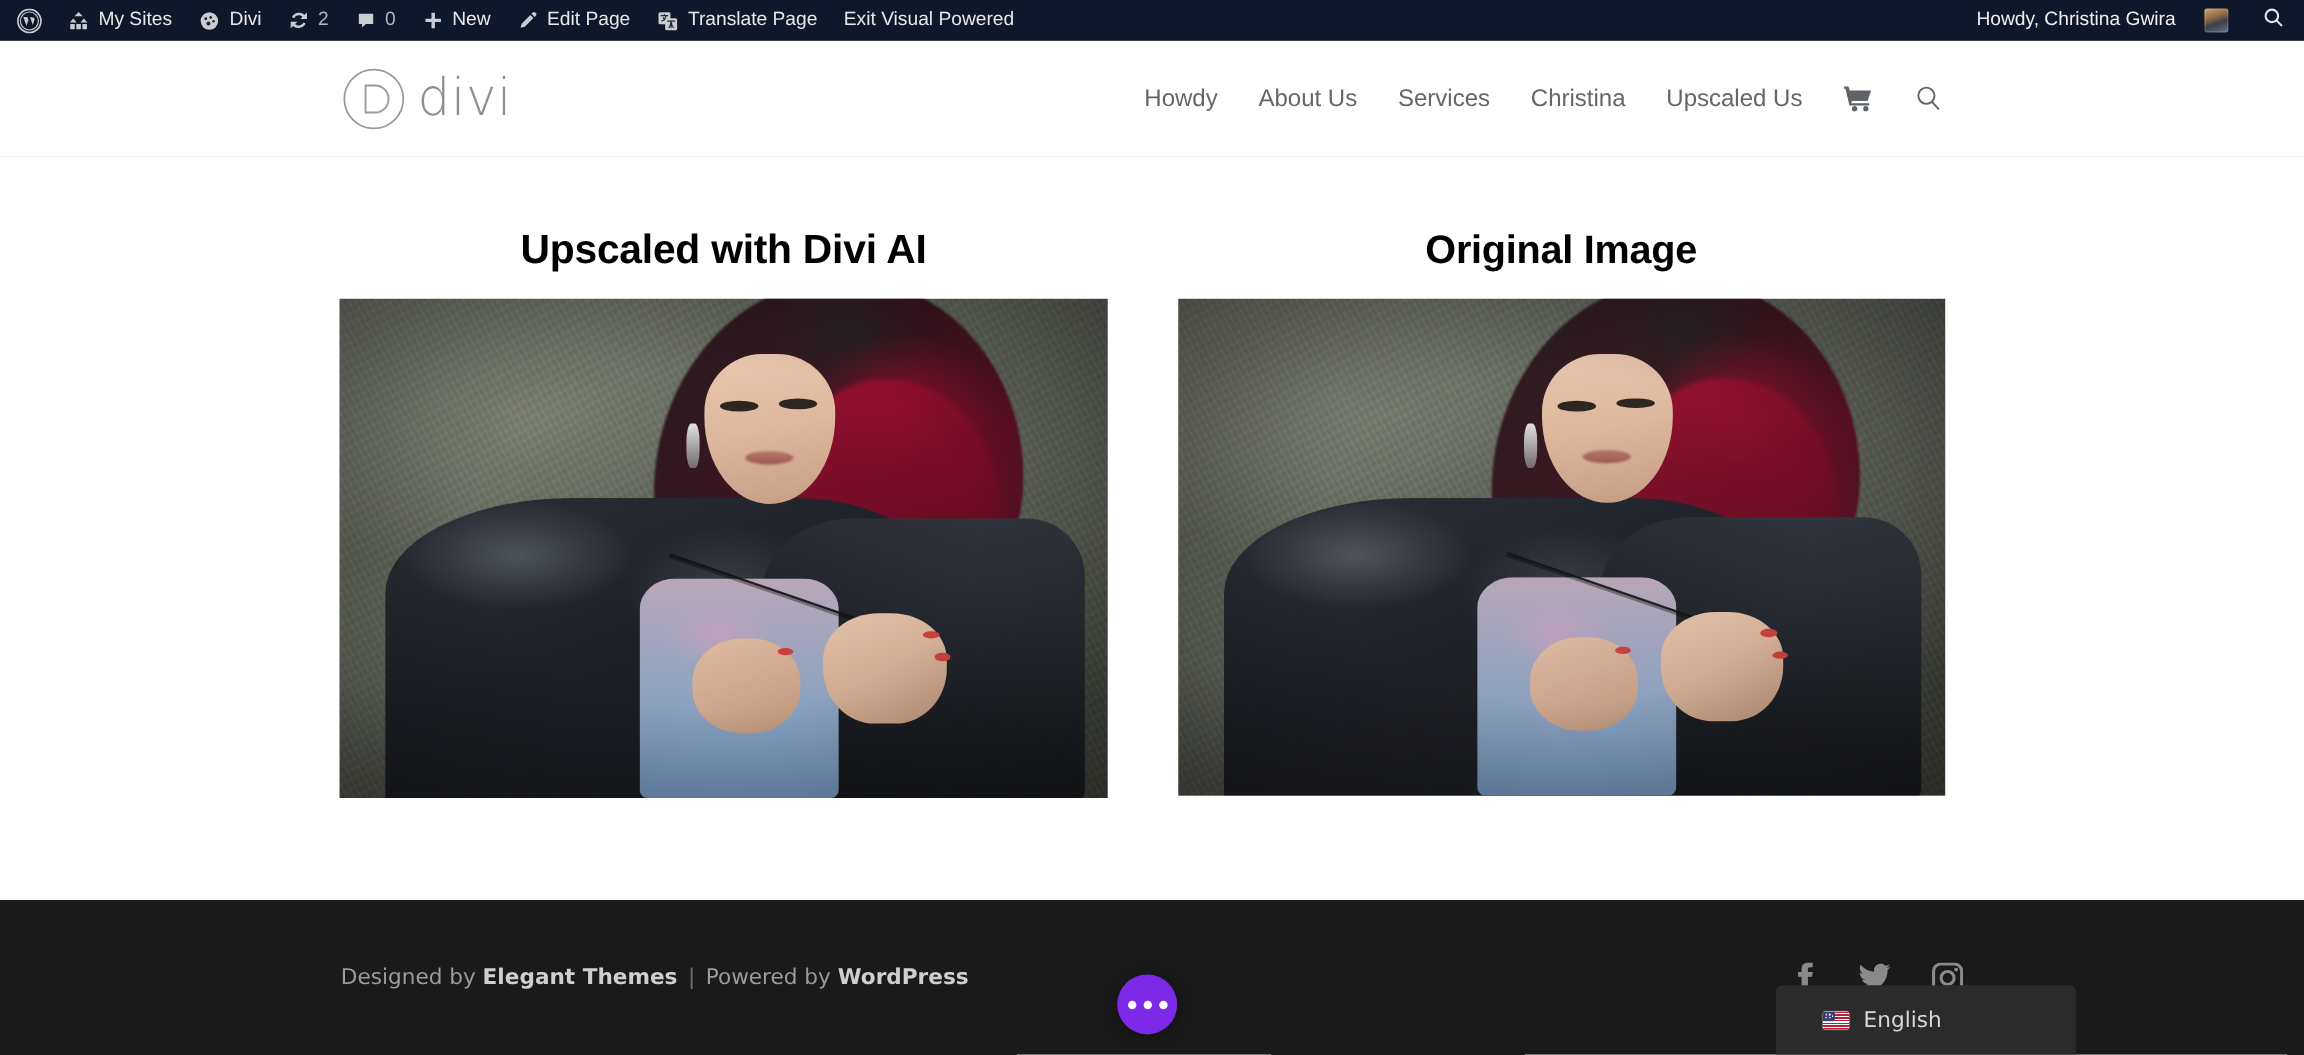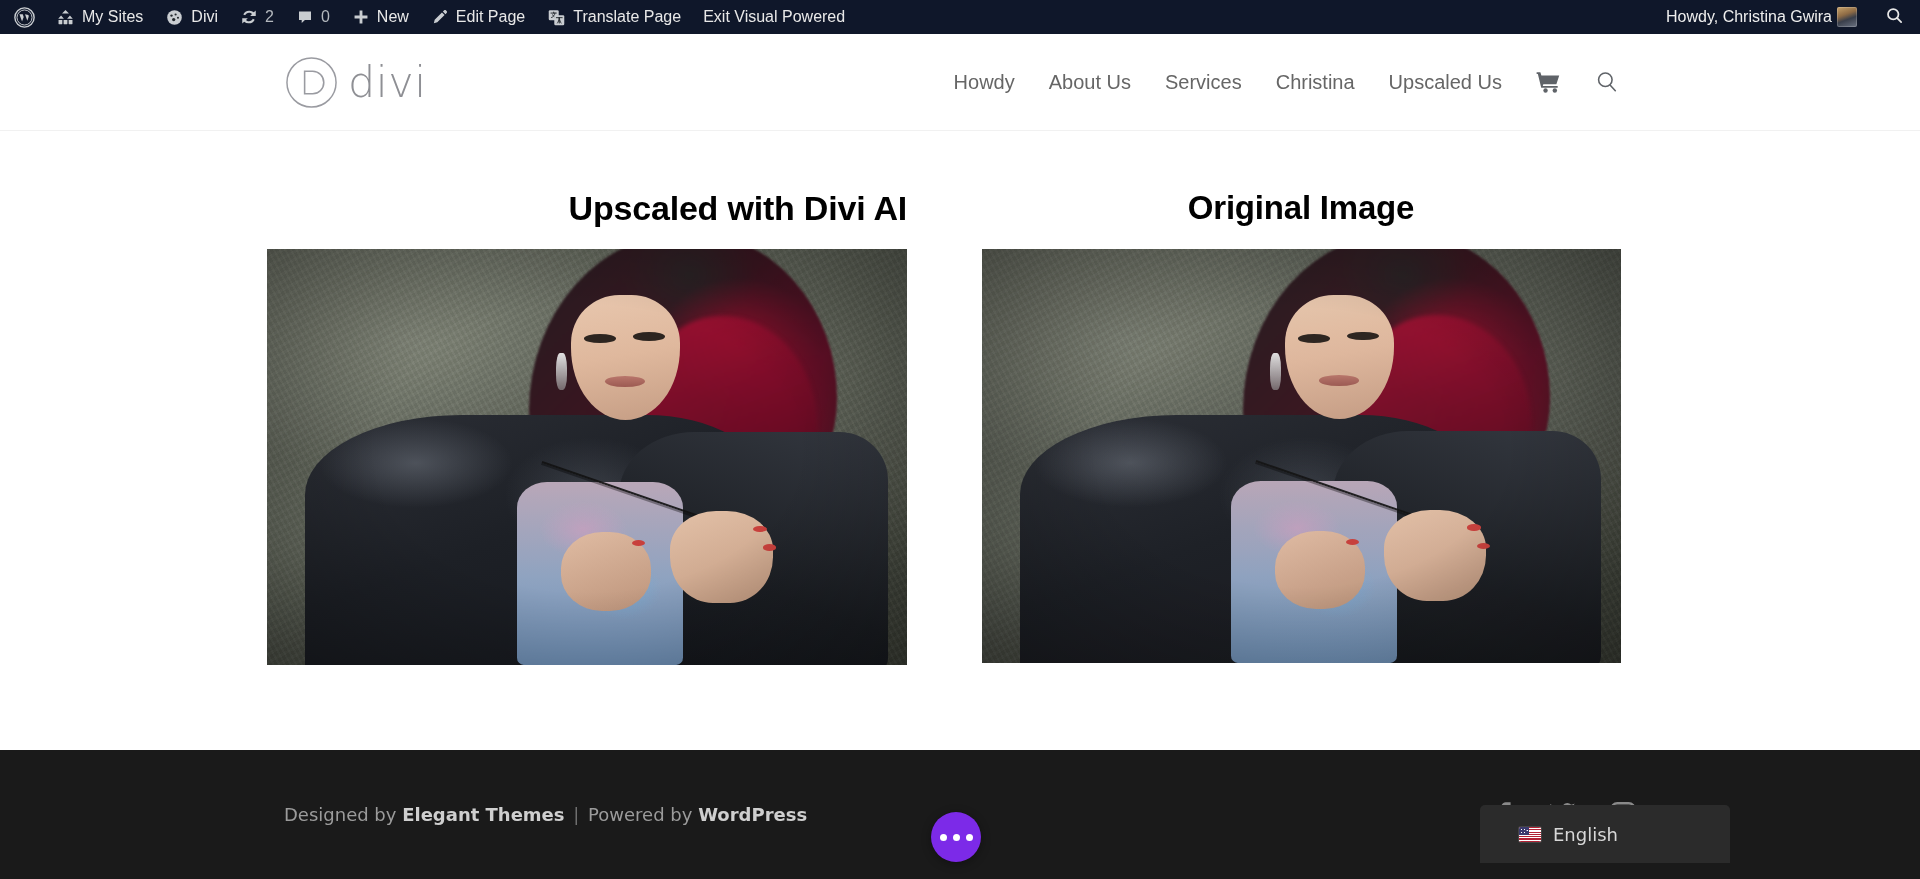--- a/index.html
+++ b/index.html
@@ -35,21 +35,21 @@
   }
   .ab-icon { display:inline-flex; align-items:center; justify-content:center; }
   .ab-icon svg { display:block; }
   .ab-count { color: #b4b9be; }
   #admin-bar-right {
     margin-left: auto;
     display: flex;
     align-items: center;
     height: 34px;
   }
-  .ab-howdy { display:flex; align-items:center; gap:5px; padding:0 12px; height:34px; cursor:pointer; white-space:nowrap;}
+  .ab-howdy { display:flex; align-items:center; gap:24px; padding:0 12px; height:34px; cursor:pointer; white-space:nowrap;}
   .avatar {
     width: 20px; height: 20px; border-radius: 2px;
     background: linear-gradient(160deg,#c9a36a 0%,#8e6b45 38%,#3a3f4b 60%,#6a7282 100%);
     box-shadow: inset 0 0 0 1px rgba(255,255,255,.18);
     flex: 0 0 auto;
   }
   .ab-search { padding:0 16px; height:34px; display:flex; align-items:center; cursor:pointer;}
 
   
   #site-header {
@@ -99,21 +99,21 @@
     background: #ffffff;
     padding-top: 58px;
   }
   #compare-row {
     display: flex;
     justify-content: center;
     align-items: flex-start;
     gap: 74px;
   }
   .compare-col { display: flex; flex-direction: column; align-items: center; }
-  .compare-col.left  { width: 608px; align-items: flex-end; }
+  .compare-col.left  { width: 608px; }
   .compare-col.right { width: 640px; }
   .compare-title {
     font-size: 34px;
     font-weight: bold;
     color: #000000;
     text-align: center;
     margin-bottom: 21px;
     letter-spacing: -0.2px;
     font-family: "Liberation Sans", sans-serif;
   }
@@ -289,21 +289,21 @@
     cursor: pointer;
     z-index: 40;
     box-shadow: 0 2px 10px rgba(0,0,0,.35);
   }
   #fab .dot { width: 7px; height: 7px; border-radius: 50%; background: #ffffff; }
 
   
   #lang-switcher {
     position: absolute;
     right: 190px;
-    bottom: 16px;
+    bottom: 0;
     width: 250px;
     height: 58px;
     background: #2b2b2b;
     border-radius: 5px 5px 0 0;
     display: flex;
     align-items: center;
     padding-left: 39px;
     cursor: pointer;
     z-index: 45;
   }

